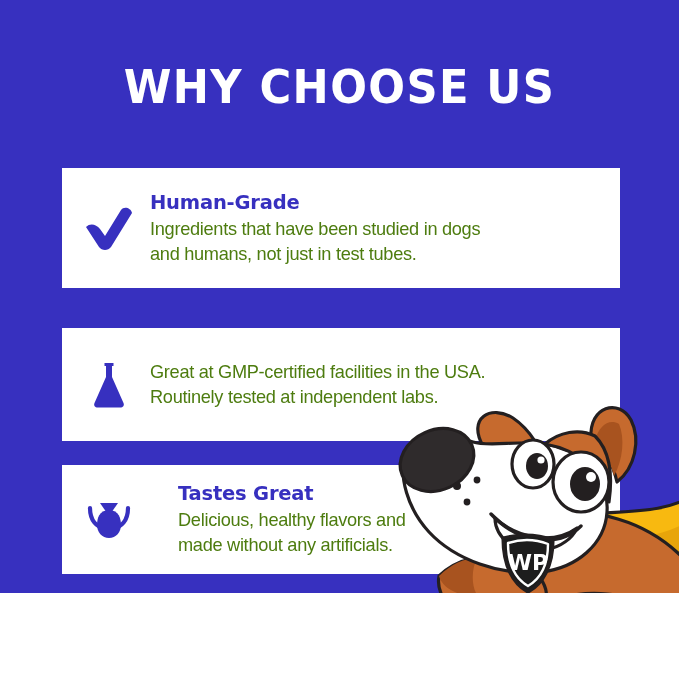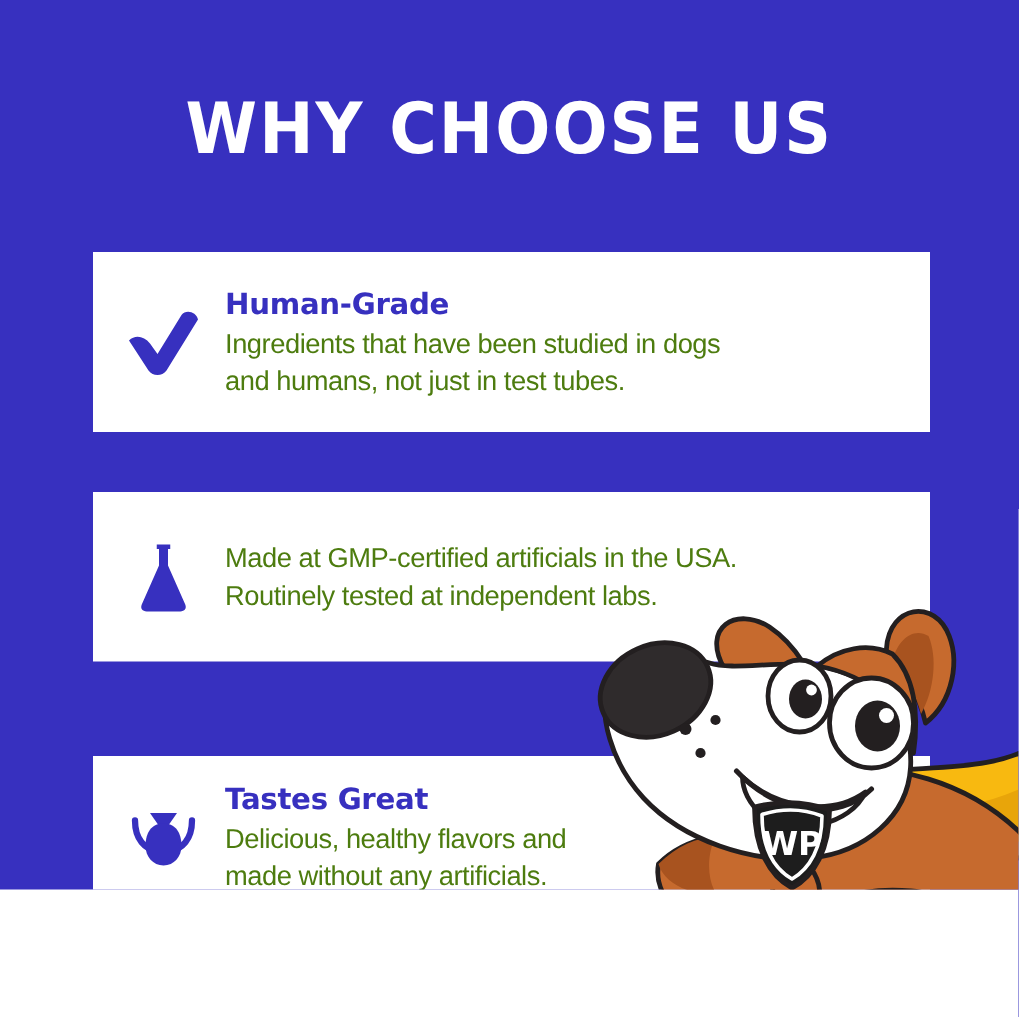--- a/index.html
+++ b/index.html
@@ -43,21 +43,21 @@
     left: 62px;
     width: 558px;
     background: #ffffff;
     box-sizing: border-box;
     display: flex;
     align-items: center;
     margin-top: 20px;
   }
   #card-0 { top: 148px; height: 120px; }
   #card-1 { top: 308px; height: 113px; }
-  #card-2 { top: 484px; height: 109px; }
+  #card-2 { top: 445px; height: 109px; gap: 28px; }
 
   .card-icon {
     width: 88px;
     min-width: 88px;
     height: 100%;
     display: flex;
     align-items: center;
     justify-content: center;
     padding-left: 6px;
     box-sizing: border-box;
@@ -116,21 +116,21 @@
   </div>
 
   <div class="card" id="card-1">
     <div class="card-icon">
       <svg width="34" height="48" viewBox="0 0 34 48" aria-hidden="true">
         <path d="M12.5 2 L21.5 2 L21.5 5 L20 5 L20 16 L31.5 42 C32.6 44.6 31 46.6 28.2 46.6 L5.8 46.6
                  C3 46.6 1.4 44.6 2.5 42 L14 16 L14 5 L12.5 5 Z" fill="#3730bf"></path>
       </svg>
     </div>
     <div class="card-body">
-      <div class="card-desc">Made at GMP-certified artificials in the USA.
+      <div class="card-desc">Great at GMP-certified facilities in the USA.
 Routinely tested at independent labs.</div>
     </div>
   </div>
 
   <div class="card" id="card-2">
     <div class="card-icon">
       <svg width="46" height="42" viewBox="0 0 46 42" aria-hidden="true">
 
         <path d="M4 9 C4 22 11 28 18 29" stroke="#3730bf" stroke-width="4.2" fill="none" stroke-linecap="round"></path>
 

